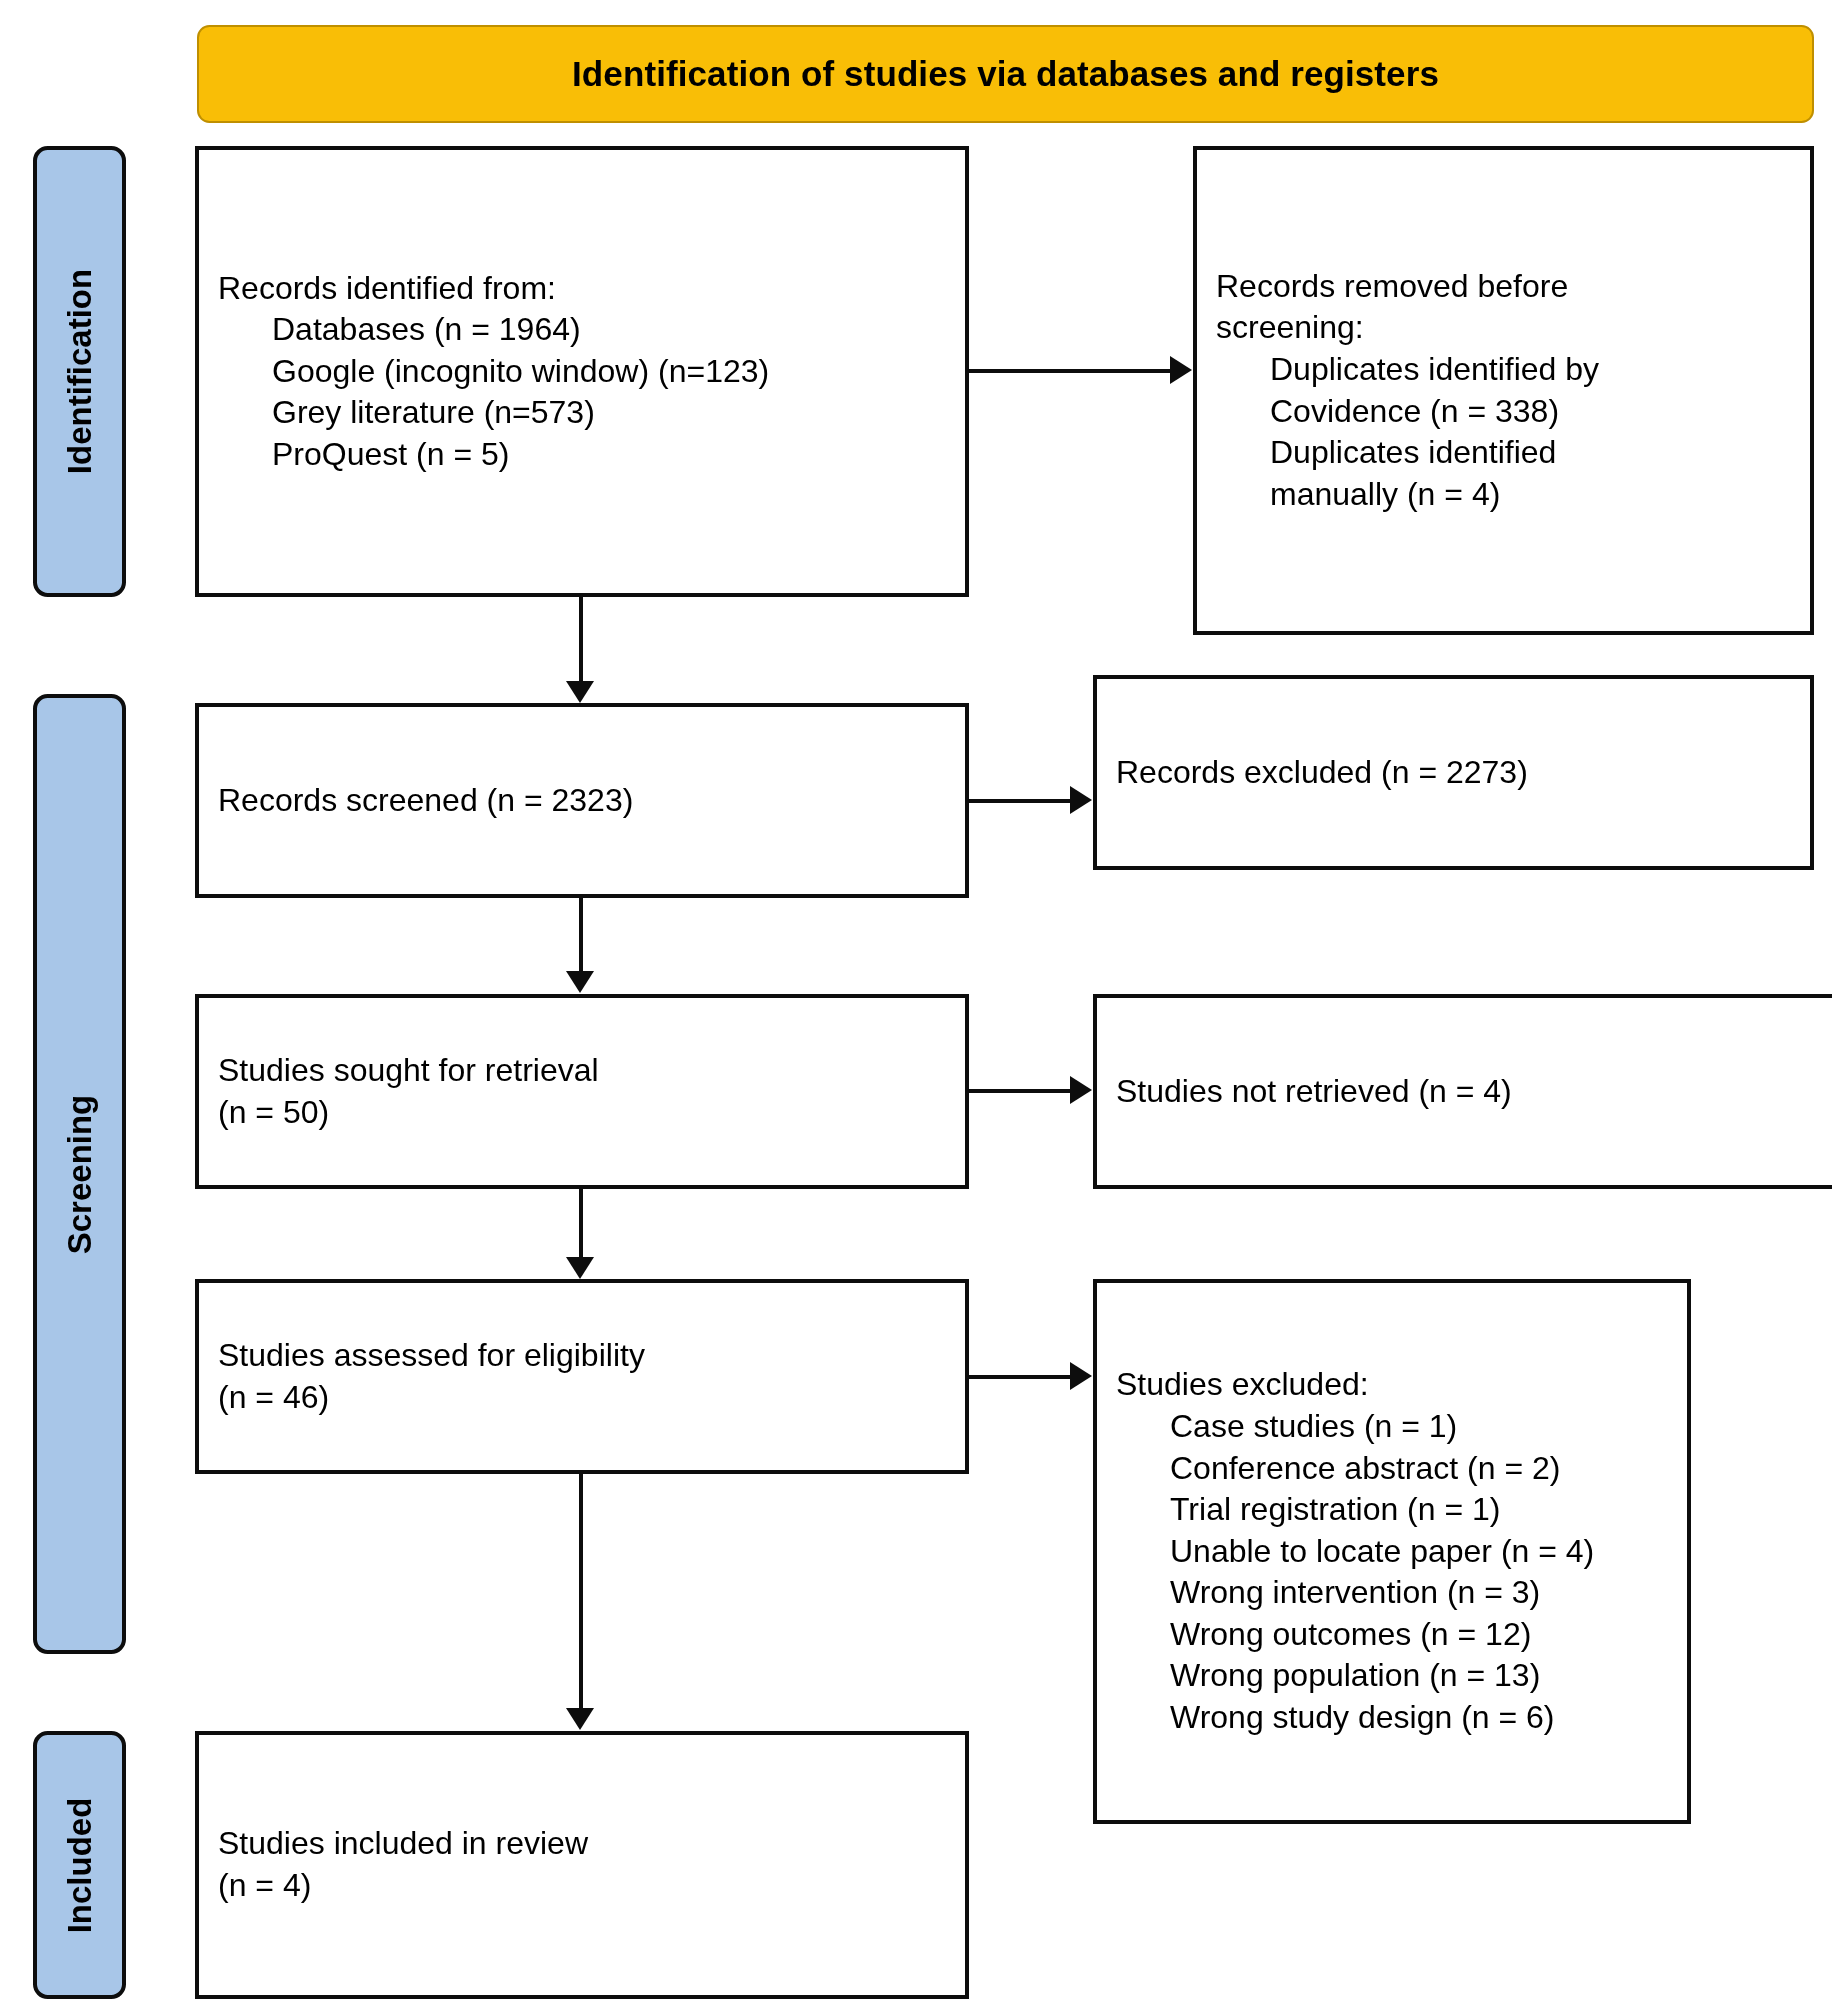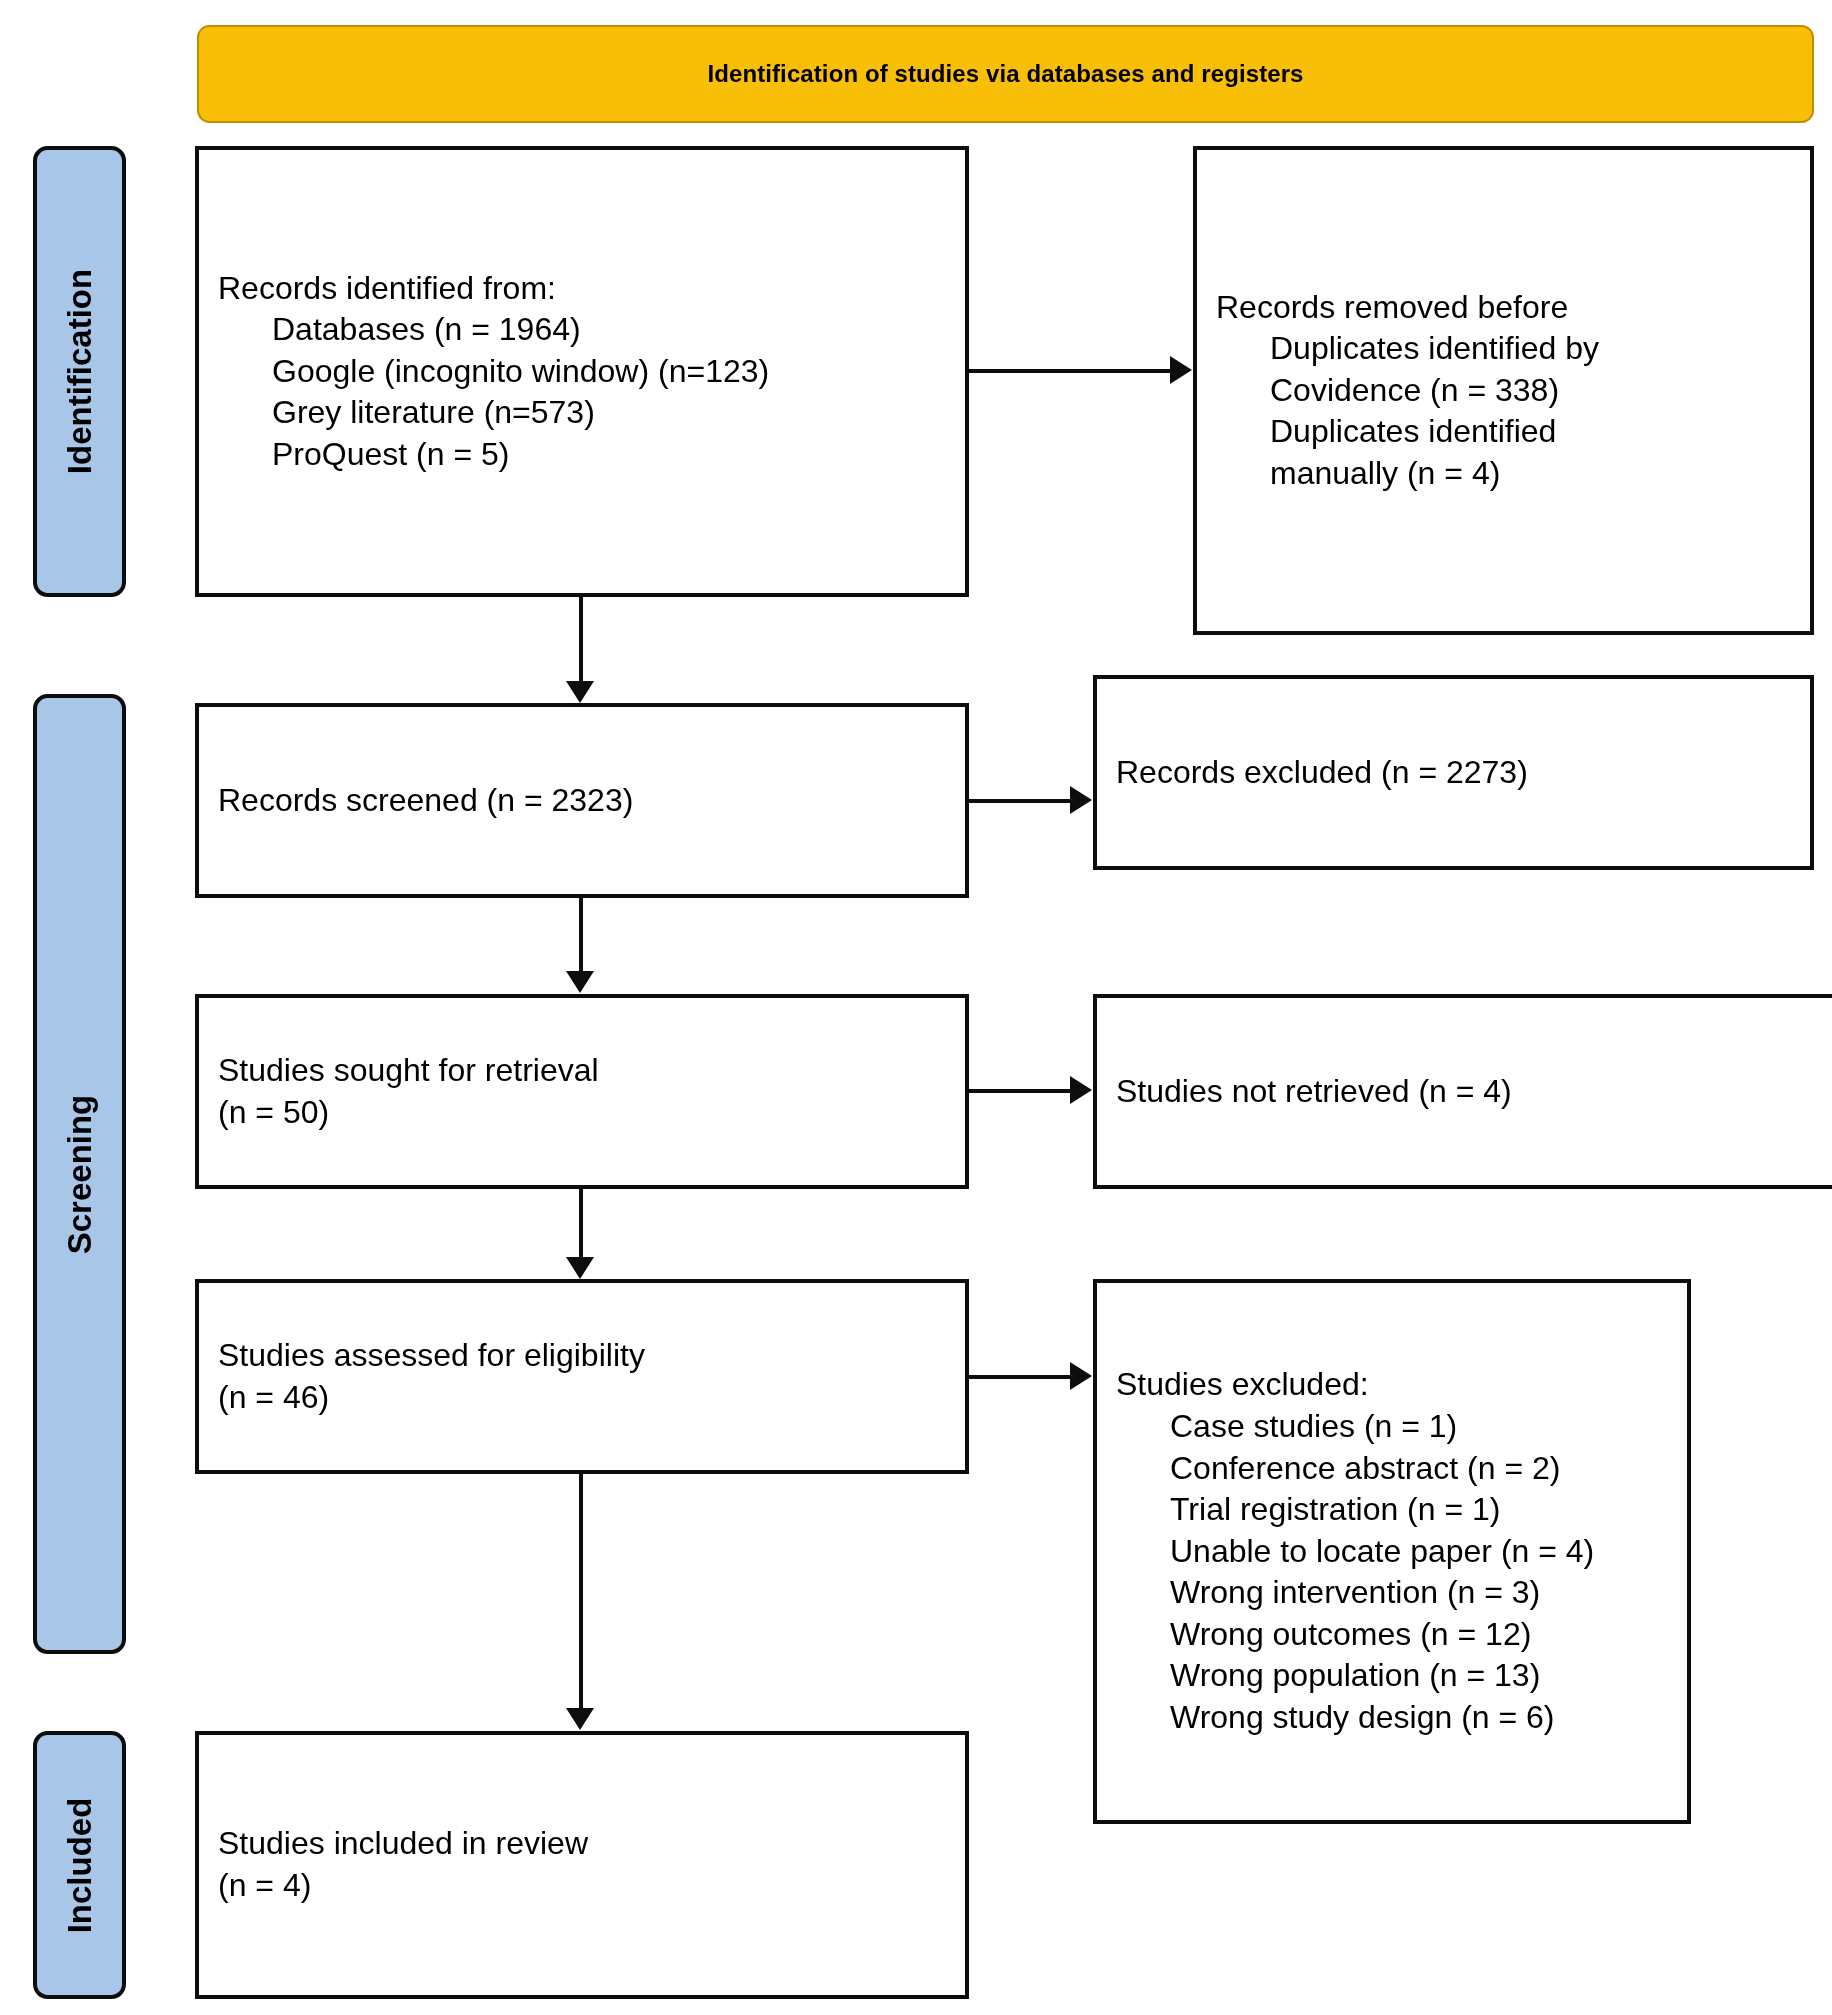--- a/index.html
+++ b/index.html
@@ -4,21 +4,21 @@
 <style>
   html,body{margin:0;padding:0;background:#ffffff;}
   body{width:1832px;height:2015px;position:relative;overflow:hidden;
        font-family:"Liberation Sans","DejaVu Sans",sans-serif;color:#000;}
   .stage{position:absolute;left:0;top:0;width:1832px;height:2015px;}
 
   
   .banner{position:absolute;left:197px;top:25px;width:1617px;height:98px;
           background:#F9BE06;border:2.8px solid #BF8F00;border-radius:12.4px;
           box-sizing:border-box;display:flex;align-items:center;justify-content:center;}
-  .banner-text{font-size:24px;font-weight:bold;letter-spacing:0.1px;color:#000;}
+  .banner-text{font-size:35px;font-weight:bold;letter-spacing:0.1px;color:#000;}
 
   
   .pill{position:absolute;left:33px;width:93px;background:#A8C6E8;
         border:4px solid #0D0D0D;border-radius:14.7px;box-sizing:border-box;
         display:flex;align-items:center;justify-content:center;}
   .pill-text{transform:rotate(-90deg);white-space:nowrap;font-size:33px;
              font-weight:bold;color:#000;line-height:1;}
   #pill-identification{top:146px;height:451px;}
   #pill-screening{top:694px;height:960px;}
   #pill-included{top:1731px;height:268px;}
@@ -76,20 +76,21 @@
       <div class="line indent">Databases (n = 1964)</div>
       <div class="line indent">Google (incognito window) (n=123)</div>
       <div class="line indent">Grey literature (n=573)</div>
       <div class="line indent">ProQuest (n = 5)</div>
     </div>
   </div>
 
   <div class="box" id="box-removed">
     <div class="box-body">
       <div class="line">Records removed before</div>
+      <div class="line">screening:</div>
       <div class="line indent">Duplicates identified by</div>
       <div class="line indent">Covidence (n = 338)</div>
       <div class="line indent">Duplicates identified</div>
       <div class="line indent">manually (n = 4)</div>
     </div>
   </div>
 
   <div class="box" id="box-screened">
     <div class="box-body">
       <div class="line">Records screened (n = 2323)</div>

